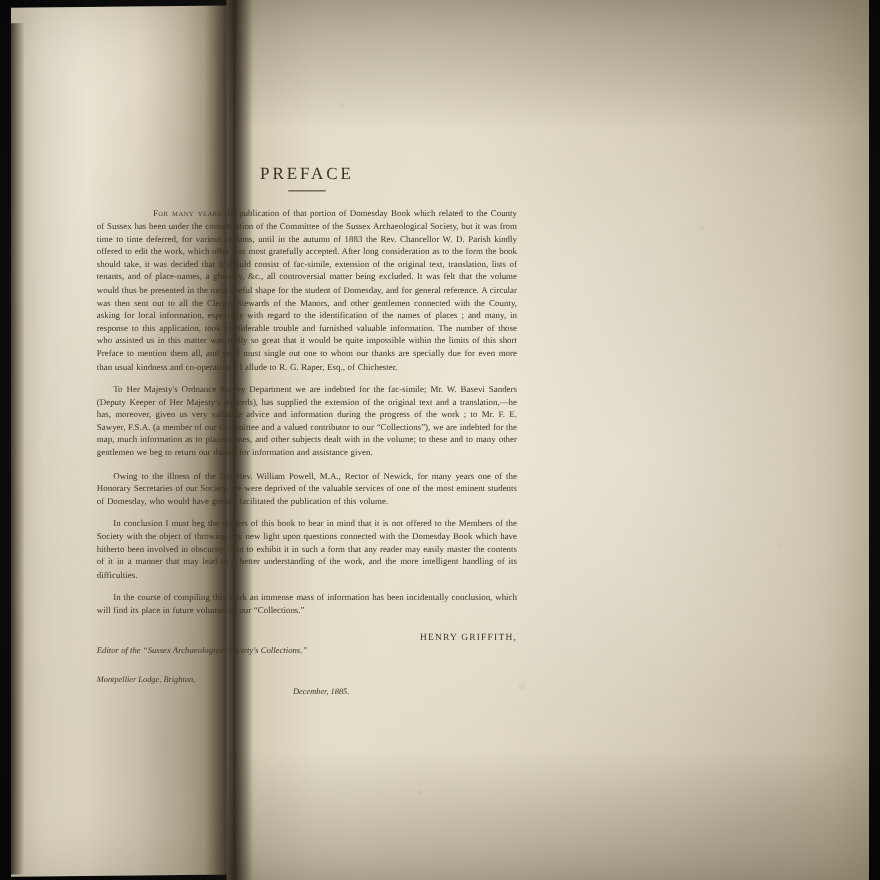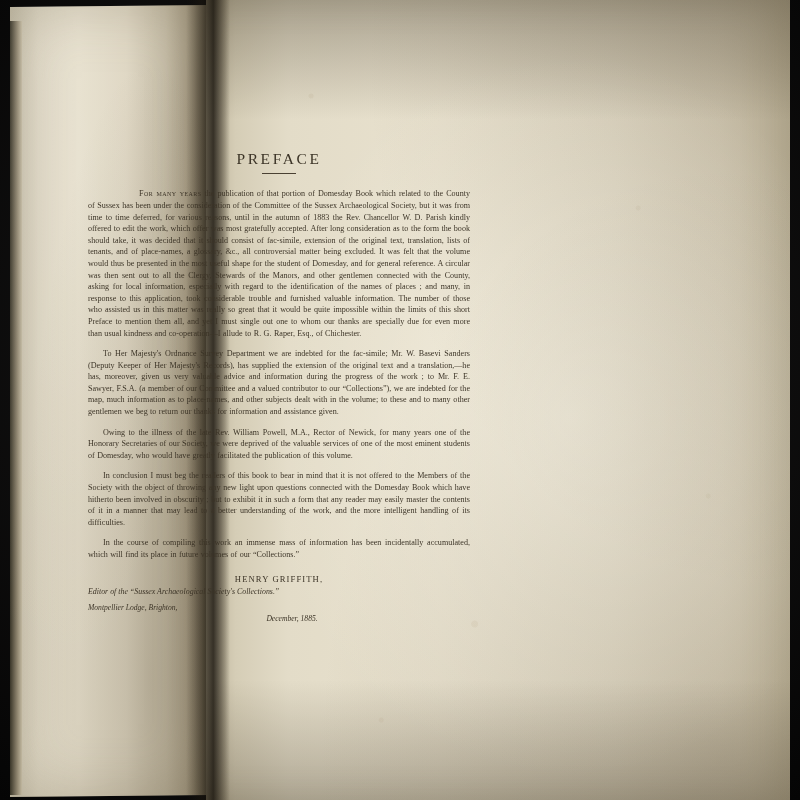--- a/index.html
+++ b/index.html
@@ -165,34 +165,34 @@
   }
   p.para.first { text-indent: 15px; }
   .smallcaps {
     font-variant: small-caps;
     letter-spacing: 0.4px;
     padding-left: 36px;
   }
 
   .signature {
     margin-top: 13px;
-    text-align: center;
+    text-align: right;
     font-size: 8.6px;
     letter-spacing: 1.1px;
     color: #3b3326;
   }
   .byline {
     margin-top: 3px;
     font-size: 7.9px;
     font-style: italic;
     color: #3c3427;
     padding-right: 2px;
   }
   .colophon {
-    margin-top: 6px;
+    margin-top: 16px;
     font-size: 7.6px;
     font-style: italic;
     line-height: 11px;
     color: #3c3427;
   }
   .colophon .line2 {
     display: block;
     padding-left: 26px;
     text-align: center;
   }
@@ -229,21 +229,21 @@
     <div class="title-rule"></div>
 
     <p class="para first"><span class="smallcaps">For many years</span><span> the publication of that portion of Domesday Book which related to the County of Sussex has been under the consideration of the Committee of the Sussex Archaeological Society, but it was from time to time deferred, for various reasons, until in the autumn of 1883 the Rev. Chancellor W. D. Parish kindly offered to edit the work, which offer was most gratefully accepted. After long consideration as to the form the book should take, it was decided that it should consist of fac-simile, extension of the original text, translation, lists of tenants, and of place-names, a glossary, &amp;c., all controversial matter being excluded. It was felt that the volume would thus be presented in the most useful shape for the student of Domesday, and for general reference. A circular was then sent out to all the Clergy, Stewards of the Manors, and other gentlemen connected with the County, asking for local information, especially with regard to the identification of the names of places ; and many, in response to this application, took considerable trouble and furnished valuable information. The number of those who assisted us in this matter was really so great that it would be quite impossible within the limits of this short Preface to mention them all, and yet I must single out one to whom our thanks are specially due for even more than usual kindness and co-operation—I allude to R. G. Raper, Esq., of Chichester.</span></p>
 
     <p class="para">To Her Majesty's Ordnance Survey Department we are indebted for the fac-simile; Mr. W. Basevi Sanders (Deputy Keeper of Her Majesty's Records), has supplied the extension of the original text and a translation,—he has, moreover, given us very valuable advice and information during the progress of the work ; to Mr. F. E. Sawyer, F.S.A. (a member of our Committee and a valued contributor to our “Collections”), we are indebted for the map, much information as to place-names, and other subjects dealt with in the volume; to these and to many other gentlemen we beg to return our thanks for information and assistance given.</p>
 
     <p class="para">Owing to the illness of the late Rev. William Powell, M.A., Rector of Newick, for many years one of the Honorary Secretaries of our Society, we were deprived of the valuable services of one of the most eminent students of Domesday, who would have greatly facilitated the publication of this volume.</p>
 
     <p class="para">In conclusion I must beg the readers of this book to bear in mind that it is not offered to the Members of the Society with the object of throwing any new light upon questions connected with the Domesday Book which have hitherto been involved in obscurity ; but to exhibit it in such a form that any reader may easily master the contents of it in a manner that may lead to a better understanding of the work, and the more intelligent handling of its difficulties.</p>
 
-    <p class="para">In the course of compiling this work an immense mass of information has been incidentally accumulated, which will find its place in future volumes of our “Collections.”</p>
+    <p class="para">In the course of compiling this work an immense mass of information has been incidentally conclusion, which will find its place in future volumes of our “Collections.”</p>
 
 
     <div class="signature">HENRY GRIFFITH,</div>
     <div class="byline">Editor of the “Sussex Archaeological Society's Collections.”</div>
 
     <div class="colophon">
       <span>Montpellier Lodge, Brighton,</span>
       <span class="line2">December, 1885.</span>
     </div>
   </div>

